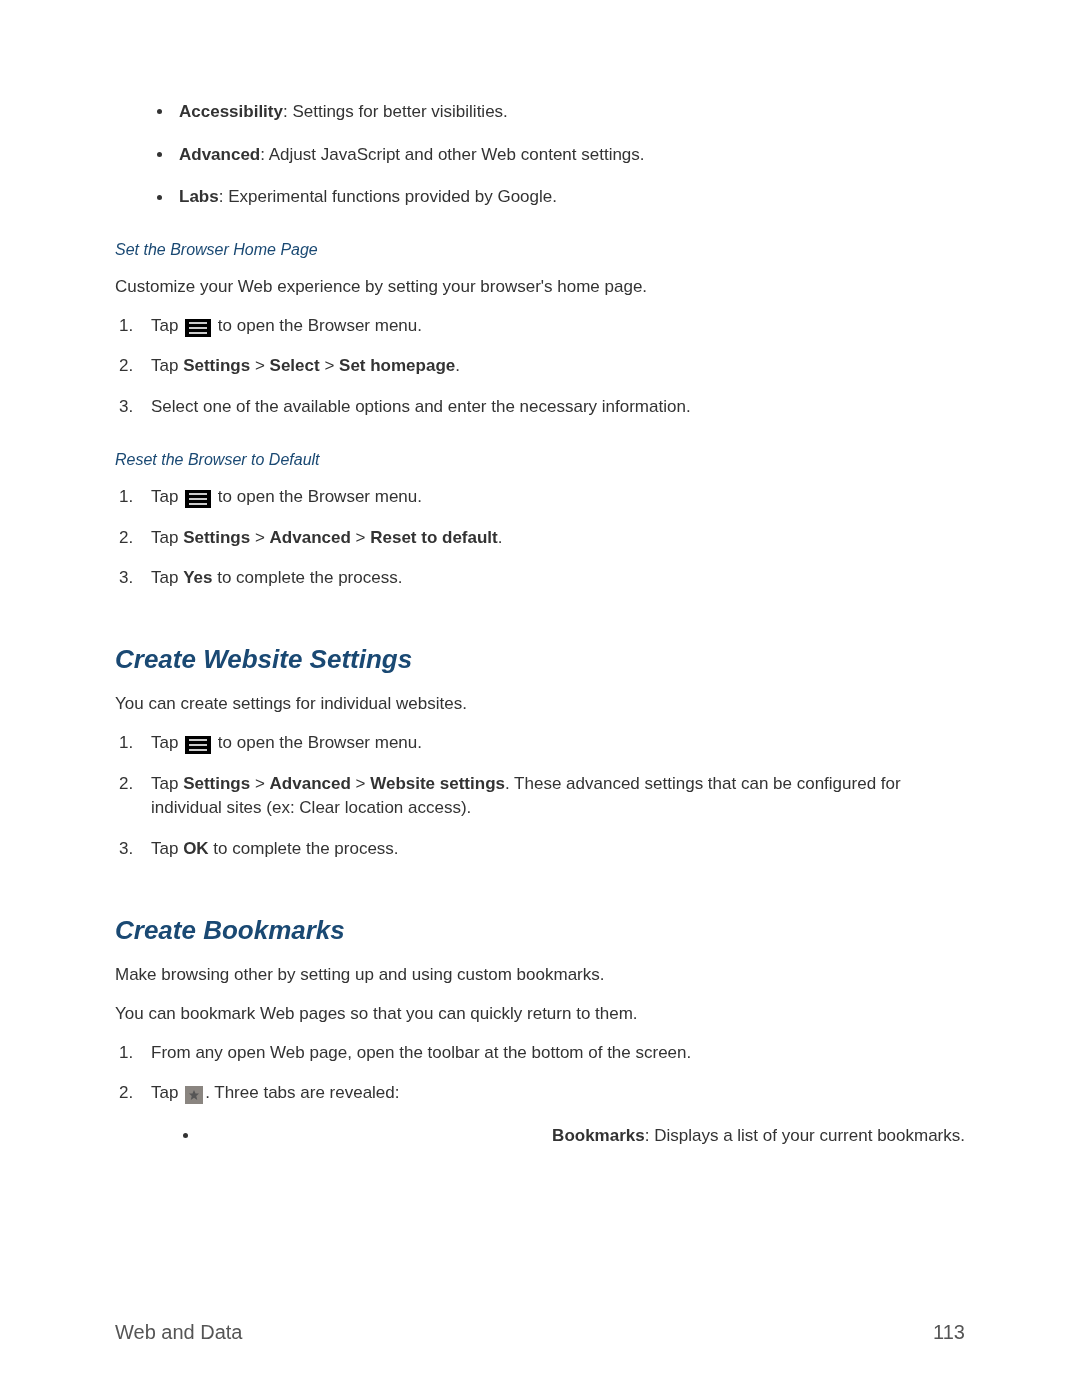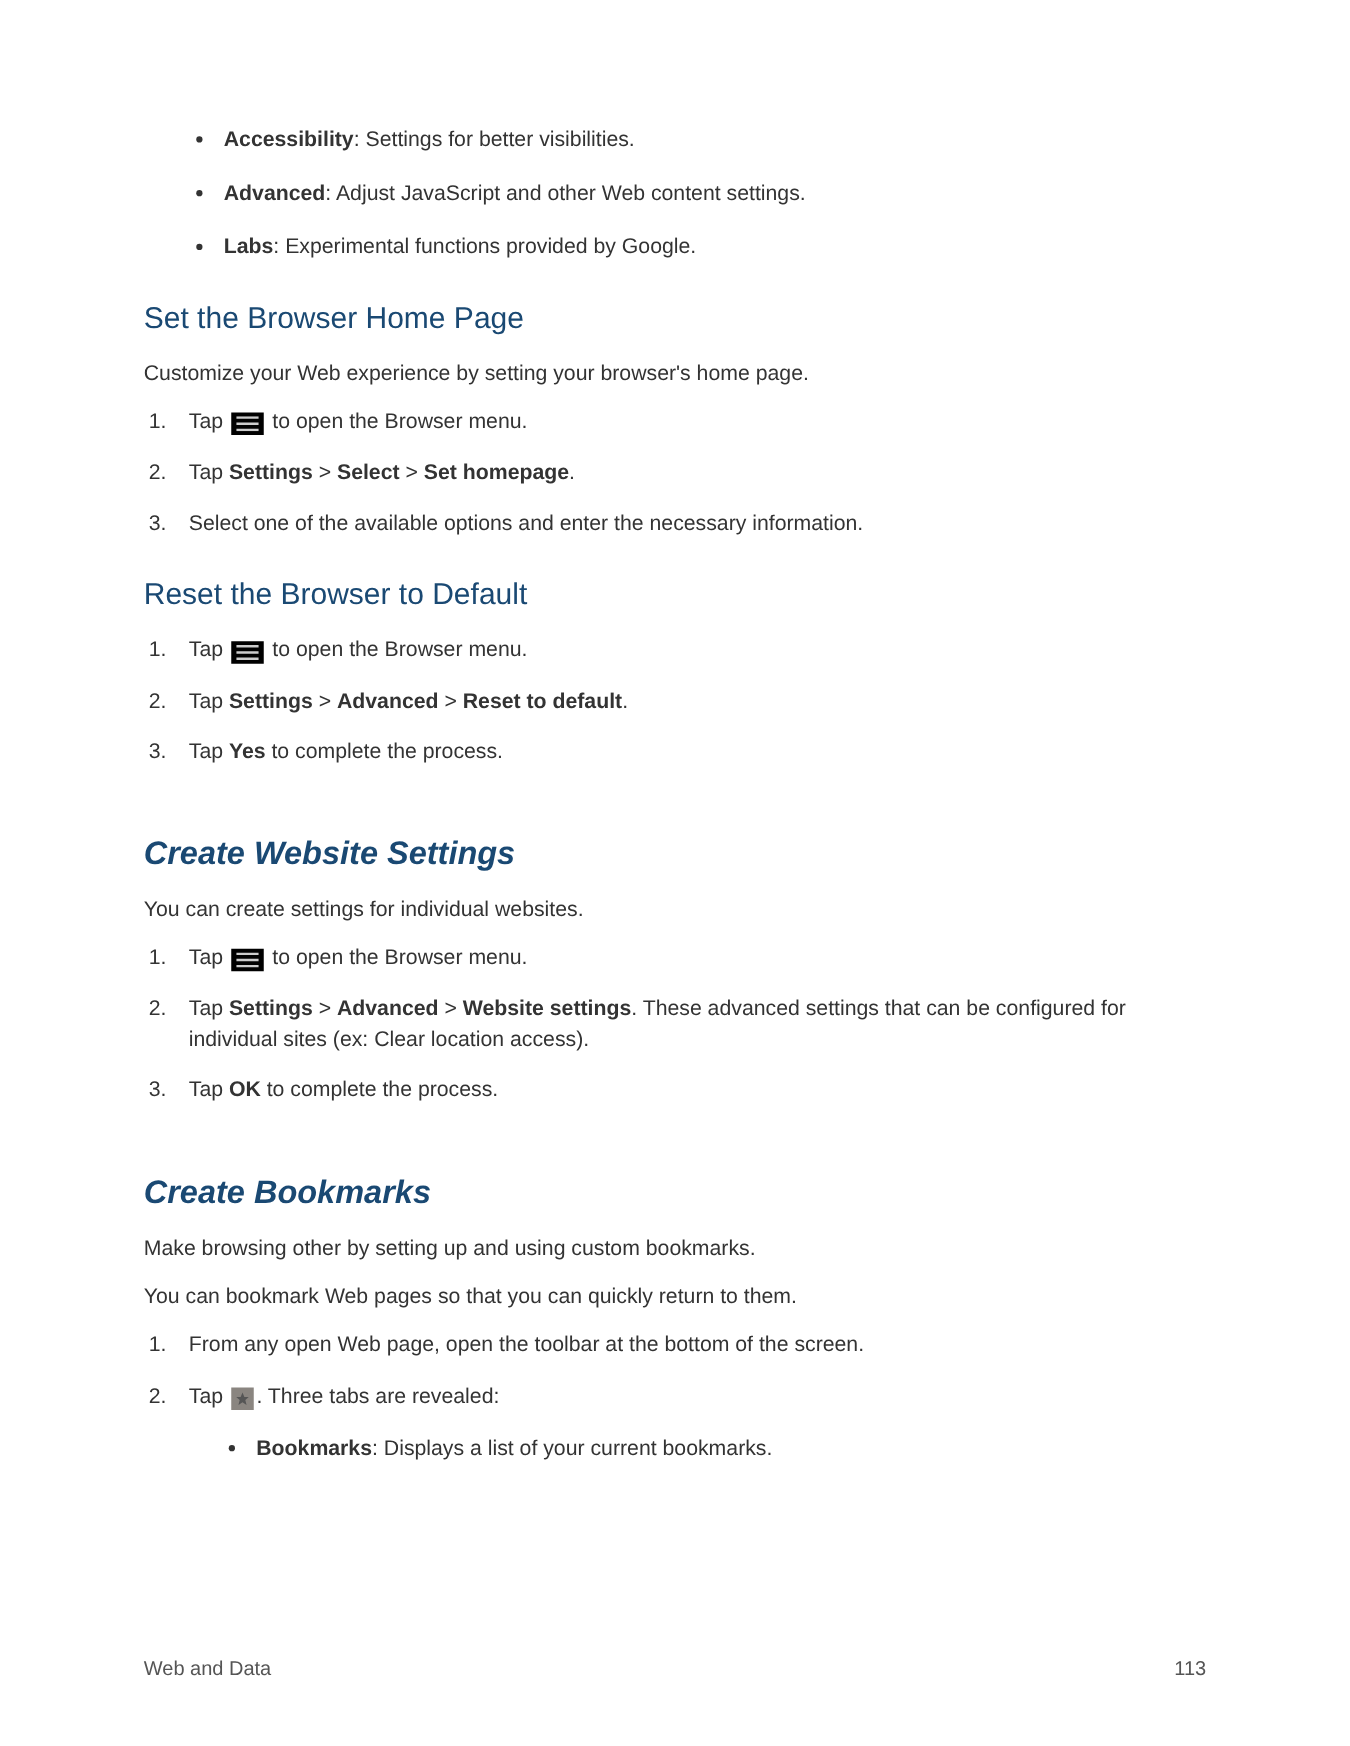--- a/index.html
+++ b/index.html
@@ -15,23 +15,24 @@
     width: 1080px;
     min-height: 1397px;
     position: relative;
     box-sizing: border-box;
     padding: 100px 115px 80px 115px;
   }
 
   
   .h3 {
     color: #1a4973;
-    font-size: 24px;
+    font-size: 16px;
     font-weight: 400;
     margin: 28px 0 14px 0;
+    font-style: italic;
   }
   .h2 {
     color: #1a4973;
     font-size: 26px;
     font-style: italic;
     font-weight: 700;
     margin: 50px 0 14px 0;
   }
   p.body {
     margin: 10px 0 14px 0;
@@ -56,20 +57,21 @@
     width: 5px;
     height: 5px;
     background: #333;
     border-radius: 50%;
   }
 
   ul.bullets.nested {
     padding-left: 32px;
     margin-top: 18px;
     margin-bottom: 0;
+    text-align: right;
   }
   ul.bullets.nested > li {
     margin-bottom: 0;
   }
 
   
   ol.steps {
     list-style: none;
     counter-reset: step;
     margin: 0 0 14px 0;
@@ -118,21 +120,21 @@
   b, .bold { font-weight: 700; color: #333; }
 
   .footer {
     position: absolute;
     left: 115px;
     right: 115px;
     bottom: 50px;
     display: flex;
     justify-content: space-between;
     color: #555;
-    font-size: 16px;
+    font-size: 20px;
   }
 </style>
 </head>
 <body>
 
 <div class="page">
 
   <ul class="bullets">
     <li>
       <b>Accessibility</b><span>: Settings for better visibilities.</span>

